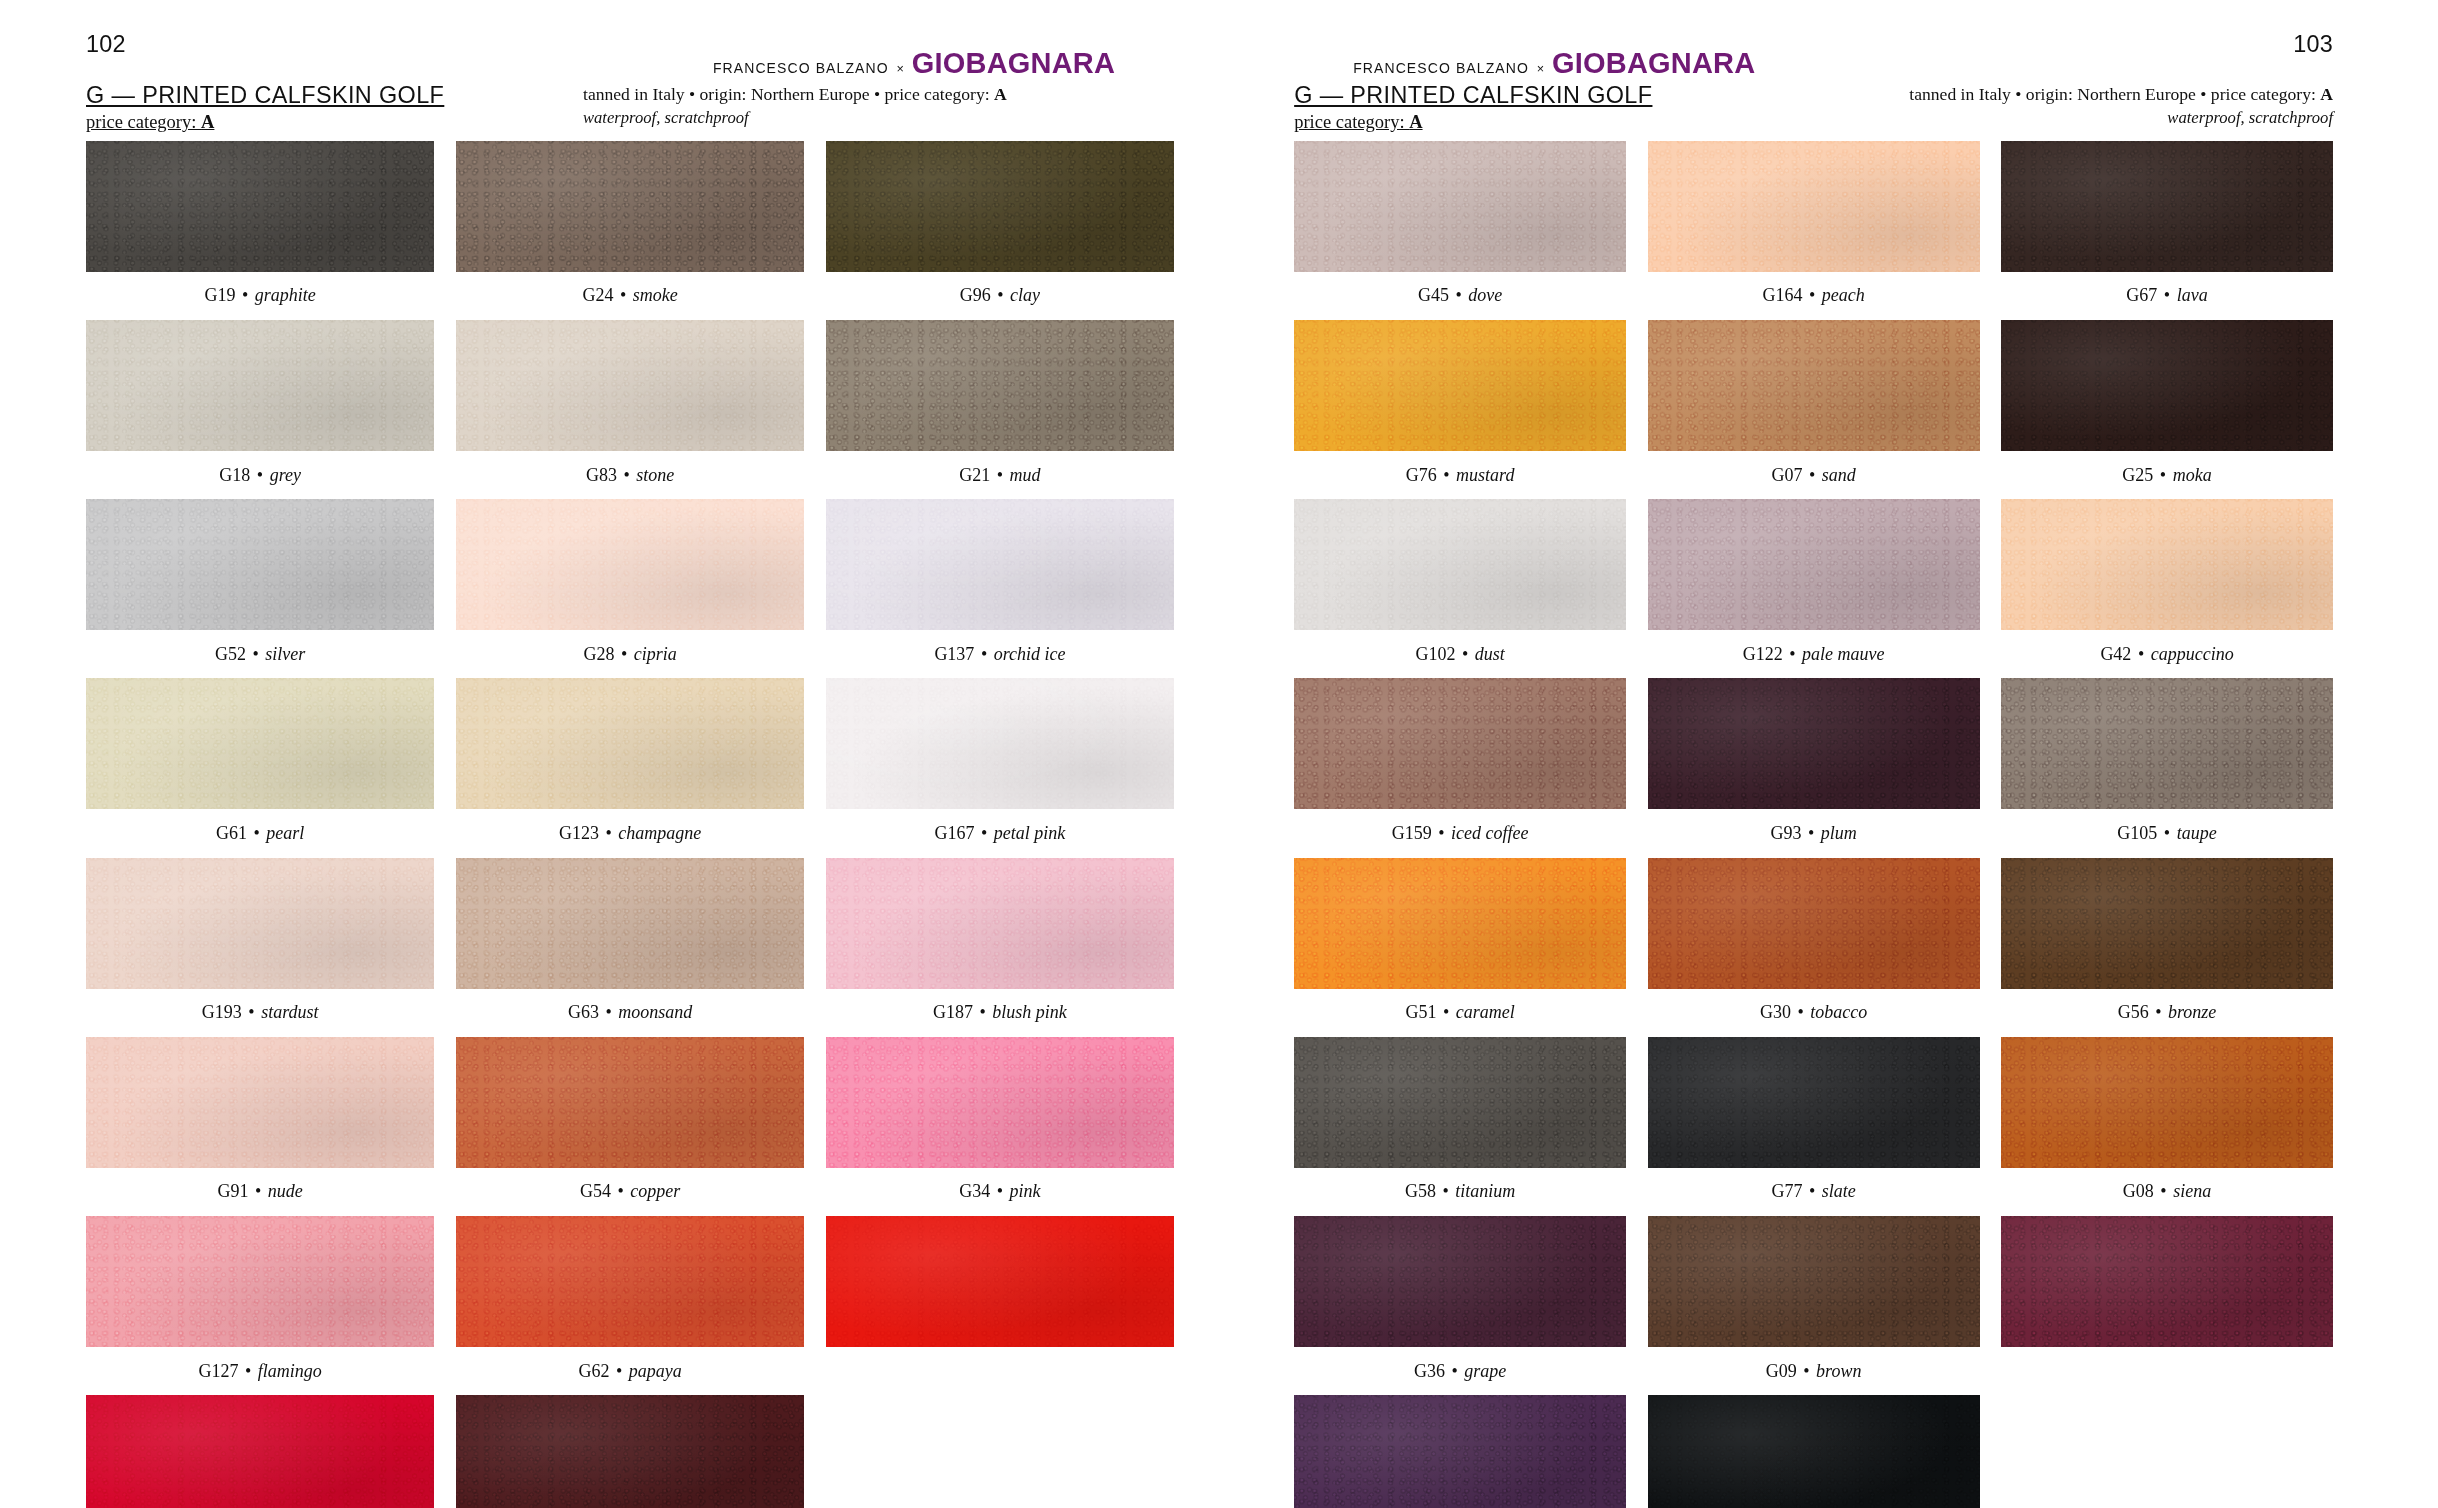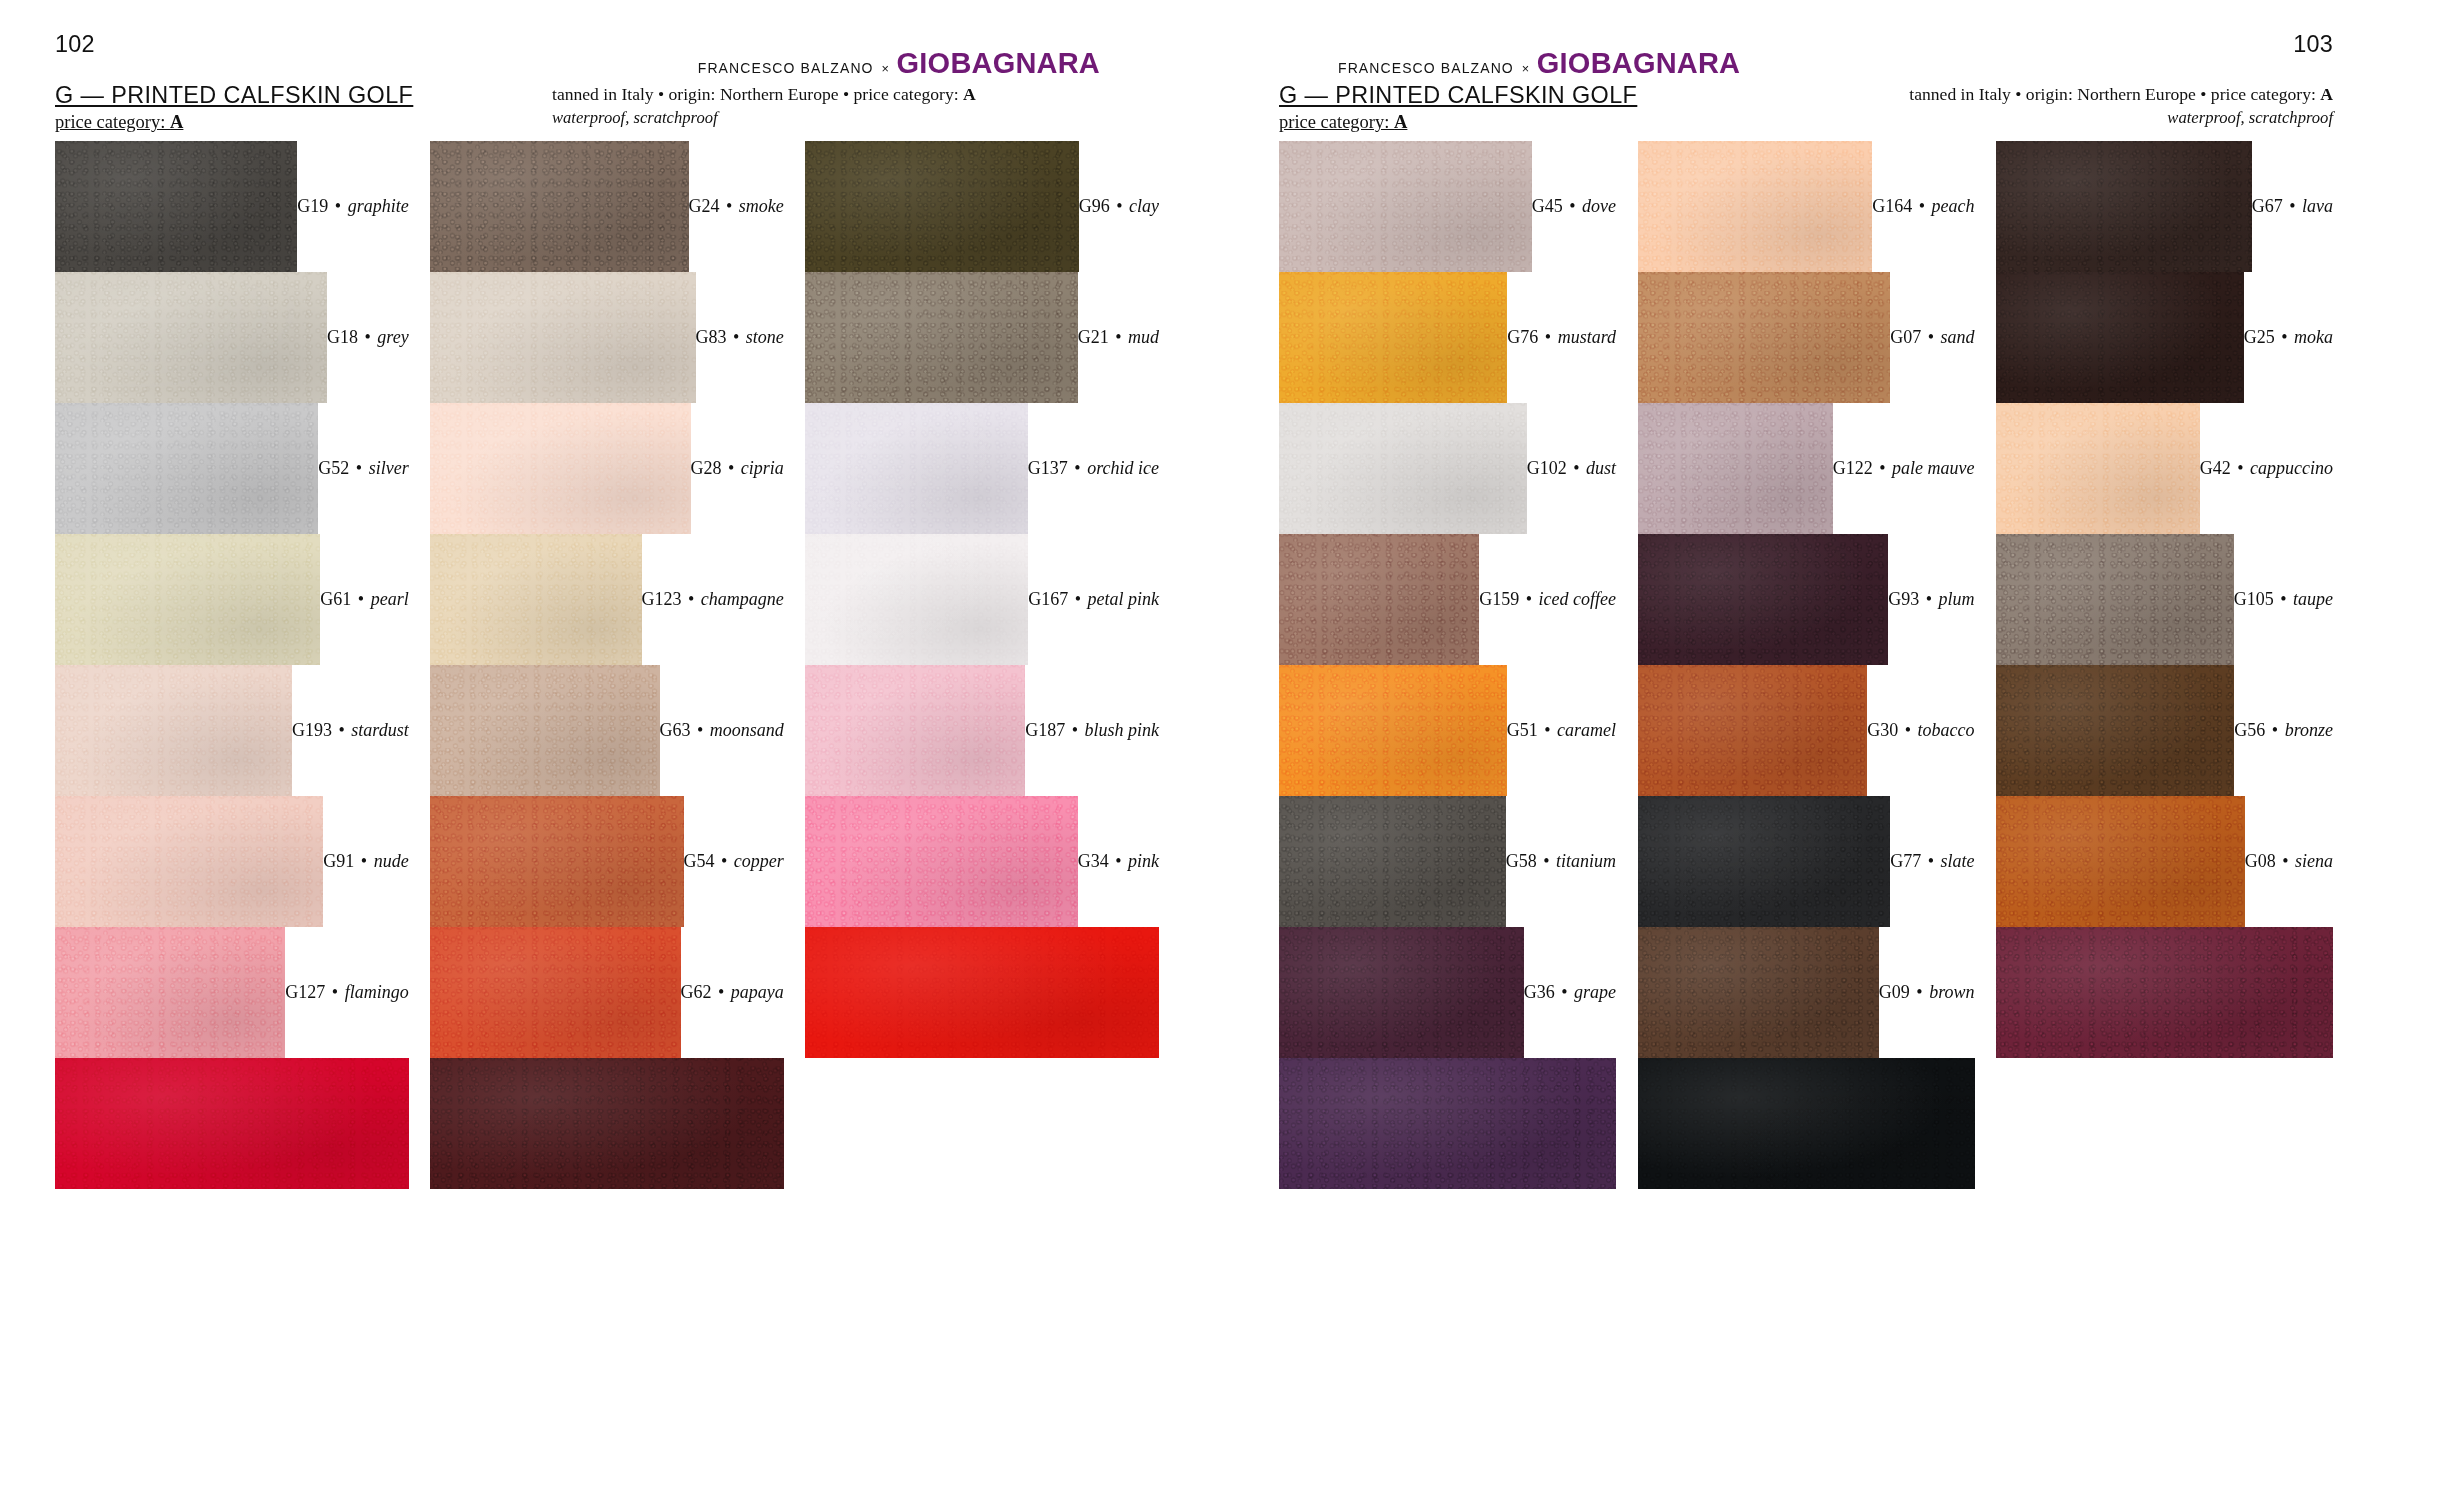--- a/index.html
+++ b/index.html
@@ -19,21 +19,21 @@
     display: flex;
     width: 2438px;
     height: 1509px;
   }
   .page {
     width: 1219px;
     height: 1509px;
     position: relative;
     box-sizing: border-box;
   }
-  .page-left  { padding: 0 60px 0 55px; }
+  .page-left  { padding: 0 60px 0 55px; margin-left: 31px; }
   .page-right { padding: 0 105px 0 60px; }
 
   
   .topbar {
     position: relative;
     height: 57px;
   }
   .folio {
     position: absolute;
     top: 31px;
@@ -130,20 +130,21 @@
   
   .swatch-grid {
     display: grid;
     grid-template-columns: repeat(3, 1fr);
     column-gap: 21.5px;
     row-gap: 0px;
     margin-top: 3.9px;
   }
   .cell {
     display: flex;
+    flex-direction: column;
     align-items: center;
   }
   .swatch {
     width: 100%;
     height: 131px;
     position: relative;
     overflow: hidden;
     background-color: #888;
   }
   

